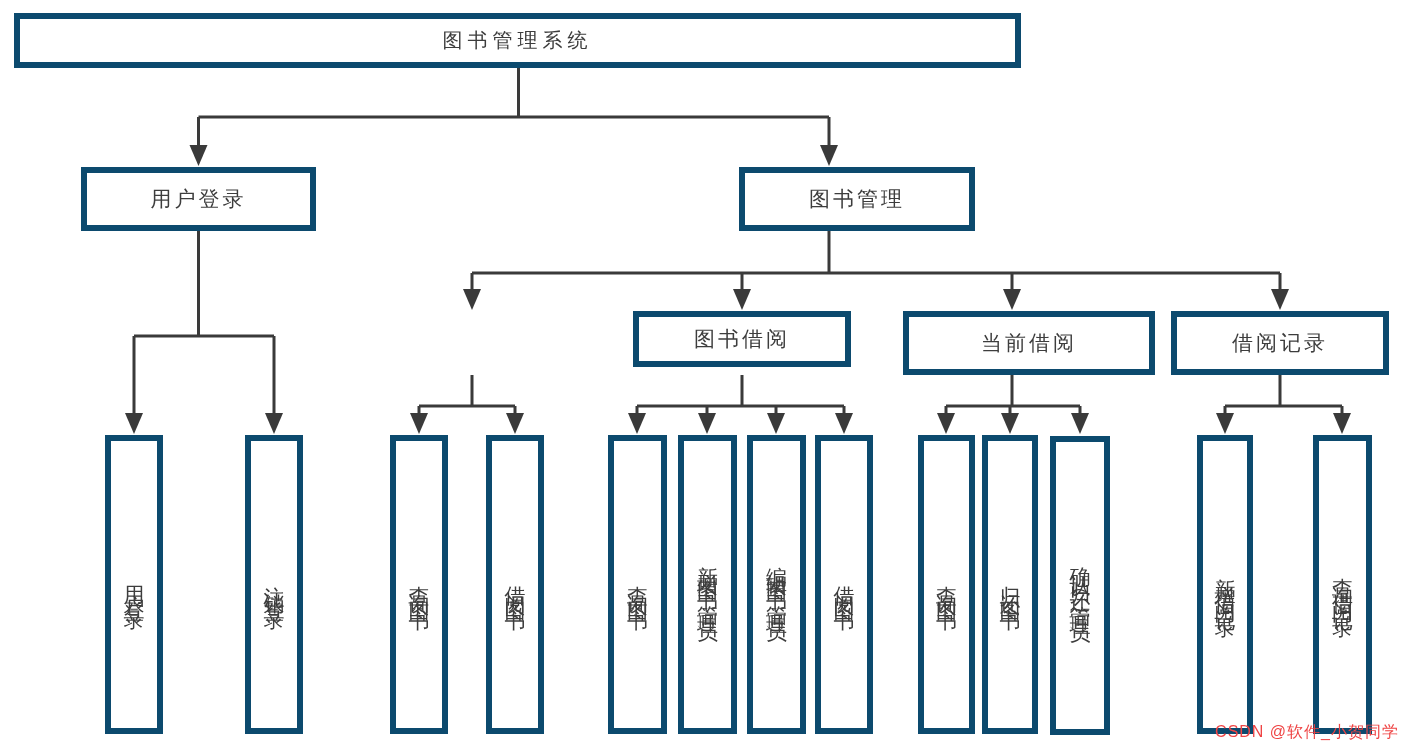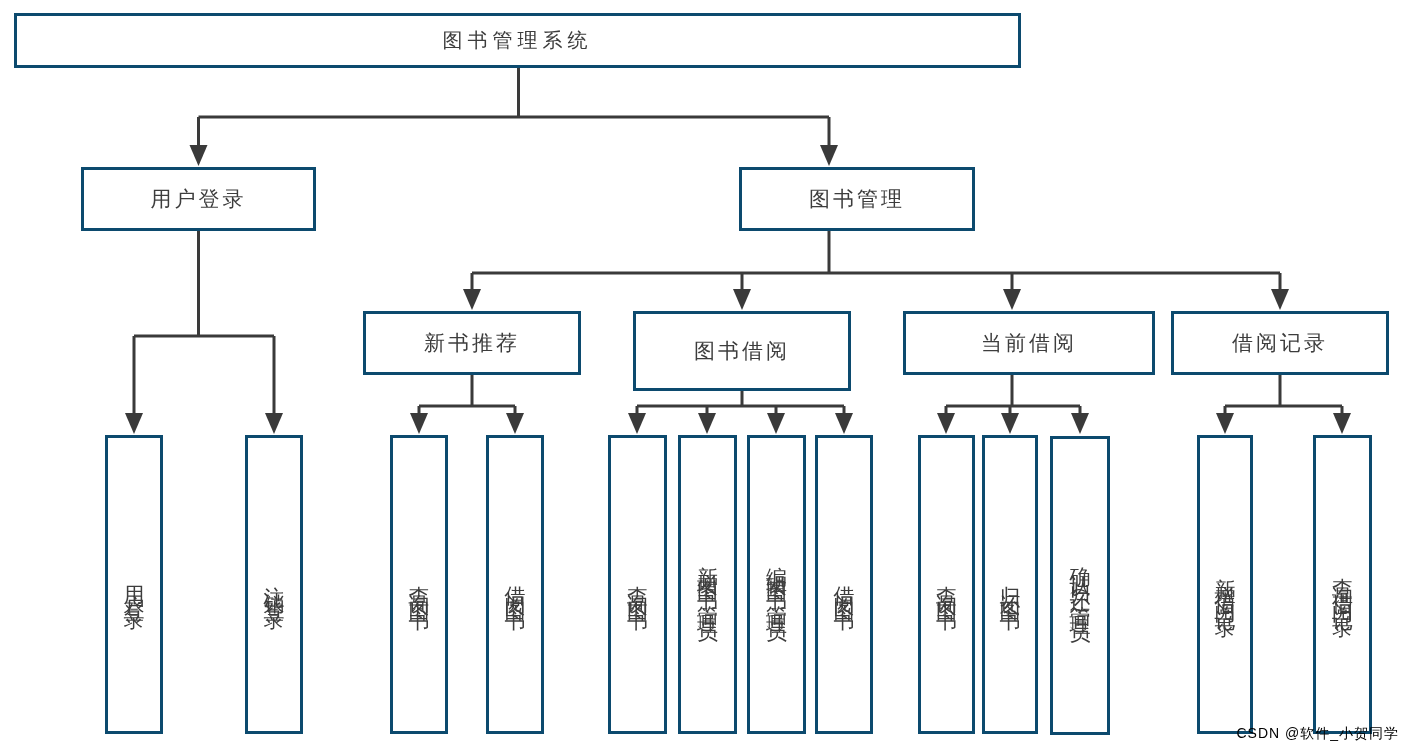--- a/index.html
+++ b/index.html
@@ -12,21 +12,21 @@
     overflow: hidden;
   }
   .wires {
     position: absolute;
     left: 0; top: 0;
     width: 1405px; height: 747px;
   }
   .node {
     position: absolute;
     box-sizing: border-box;
-    border: 3px solid #0c4a6e;
+    border: 6px solid #0c4a6e;
     background: #ffffff;
     color: #3d3d3d;
     display: flex;
     align-items: center;
     justify-content: center;
     font-size: 21px;
     letter-spacing: 3px;
     text-align: left;
     white-space: nowrap;
   }
@@ -38,23 +38,23 @@
     writing-mode: vertical-rl;
     text-orientation: mixed;
     letter-spacing: 8px;
     font-size: 21px;
     white-space: normal;
   }
   .watermark {
     position: absolute;
     right: 6px;
     bottom: 4px;
-    font-size: 14px;
+    font-size: 16px;
     letter-spacing: 1px;
-    color: #000000;
+    color: #ef4444;
     z-index: 10;
   }
   .wires path { stroke: #3a3a3a; stroke-width: 3; fill: none; }
   .wires polygon { fill: #3a3a3a; stroke: none; }
 </style>
 </head>
 <body>
 
 <div class="canvas">
 
@@ -106,22 +106,21 @@
       <polygon points="1216,413 1234,413 1225,434"></polygon>
       <polygon points="1333,413 1351,413 1342,434"></polygon>
     </g>
   </svg>
 
   <div class="node root" style="left:14px; top:13px; width:1007px; height:55px;">图书管理系统</div>
 
   <div class="node" style="left:81px; top:167px; width:235px; height:64px;">用户登录</div>
   <div class="node" style="left:711px; top:167px; width:236px; height:64px;margin-left:28px;">图书管理</div>
 
-  <div class="node" style="left:363px; top:311px; width:218px; height:64px;">新书推荐</div>
-  <div class="node" style="left:633px; top:311px; width:218px; height:80px;">图书借阅</div>
+  <div class="node" style="left:633px; top:311px; width:218px; height:56px;">图书借阅</div>
   <div class="node" style="left:903px; top:311px; width:252px; height:64px;">当前借阅</div>
   <div class="node" style="left:1171px; top:311px; width:218px; height:64px;">借阅记录</div>
 
   <div class="node leaf" style="left:105px; top:435px; width:58px; height:299px;">用户登录</div>
   <div class="node leaf" style="left:245px; top:435px; width:58px; height:299px;">注销登录</div>
 
   <div class="node leaf" style="left:390px; top:435px; width:58px; height:299px;">查询图书</div>
   <div class="node leaf" style="left:486px; top:435px; width:58px; height:299px;">借阅图书</div>
 
   <div class="node leaf" style="left:608px; top:435px; width:59px; height:299px;">查询图书</div>

